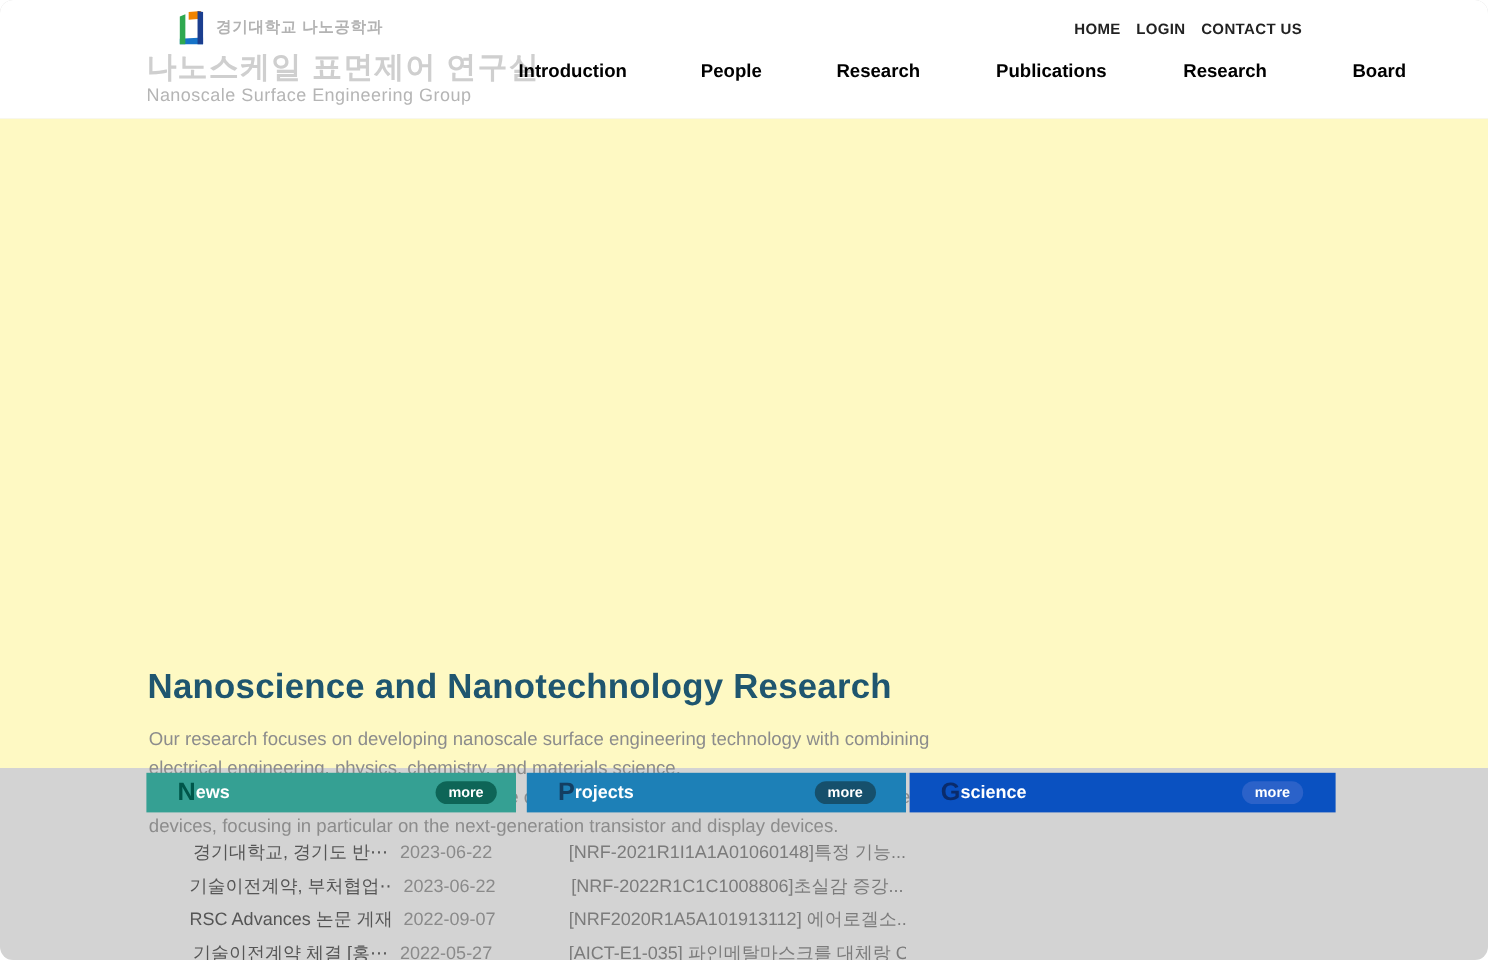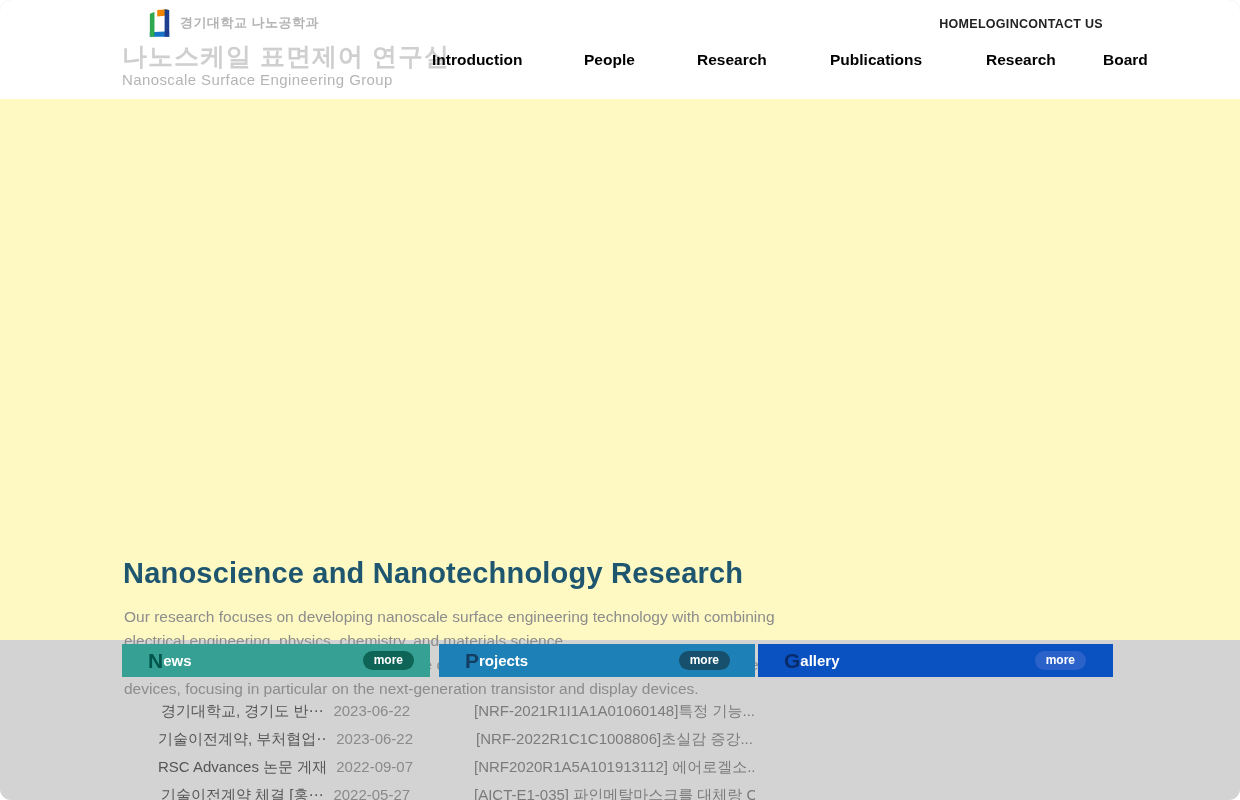--- a/index.html
+++ b/index.html
@@ -10,31 +10,31 @@
 
   
   .site-header { position:absolute; top:0; left:0; width:1240px; height:99px; background:#ffffff; }
 
   .brand { position:absolute; left:122px; top:6px; cursor:pointer; }
   .brand-top { display:flex; align-items:center; gap:8px; margin-left:26px; height:34px; }
   .brand-univ { font-size:13px; font-weight:bold; color:#b3b3b3; letter-spacing:.5px; }
   .brand-title { font-size:25px; font-weight:bold; color:#cfcfcf; letter-spacing:1px; line-height:28px; margin-top:2px; }
   .brand-sub { font-size:15px; color:#b5b5b5; letter-spacing:.4px; margin-top:1px; }
 
-  .utility { position:absolute; top:17px; right:137px; display:flex; }
+  .utility { position:absolute; top:17px; right:155px; display:flex; gap:13px; }
   .utility a { font-size:12.5px; font-weight:bold; color:#222222; text-decoration:none; letter-spacing:.3px; cursor:pointer; }
 
   .main-nav { position:absolute; top:0; left:0; width:1240px; height:99px; }
   .nav-item { position:absolute; top:51px; font-size:15.5px; font-weight:bold; color:#000000; text-decoration:none; cursor:pointer;margin-left:39px; }
   .nav-item:nth-child(1){ left:393px; }
   .nav-item:nth-child(2){ left:545px; }
   .nav-item:nth-child(3){ left:658px; }
   .nav-item:nth-child(4){ left:791px; }
   .nav-item:nth-child(5){ left:947px; }
-  .nav-item:nth-child(6){ left:1064px; }
+  .nav-item:nth-child(6){ left:1088px; }
 
   
   .hero { position:absolute; top:99px; left:0; width:1240px; height:541px; background:#fef9c3; }
   .hero-title { position:absolute; left:123px; top:458px; font-size:29px; font-weight:bold; color:#1f566f; letter-spacing:.2px; }
   .hero-desc { position:absolute; left:124px; top:506px; width:840px; font-size:15.5px; line-height:24px; color:#8c8c8c; white-space:pre-line; }
 
   
   .panel { position:absolute; top:644px; }
   .panel-news { left:122px; width:308px; }
   .panel-projects { left:439px; width:316px; }
@@ -156,18 +156,18 @@
       </li>
       <li>
         <span class="item-title">[AICT-E1-035] 파인메탈마스크를 대체랑 O...</span>
       </li>
     </ul>
   </section>
 
   <section class="panel panel-gallery">
     <div class="panel-header">
       <span class="ph-initial">G</span>
-        <span class="ph-rest">allery</span>
+        <span class="ph-rest">science</span>
       <button class="more-btn">more</button>
     </div>
   </section>
 
 </div>
 
 </body></html>

